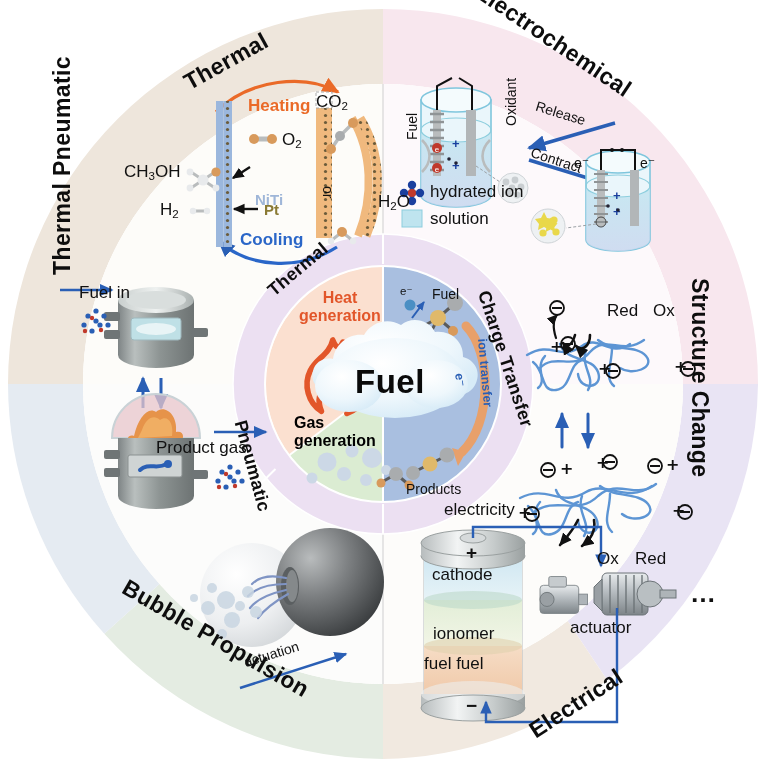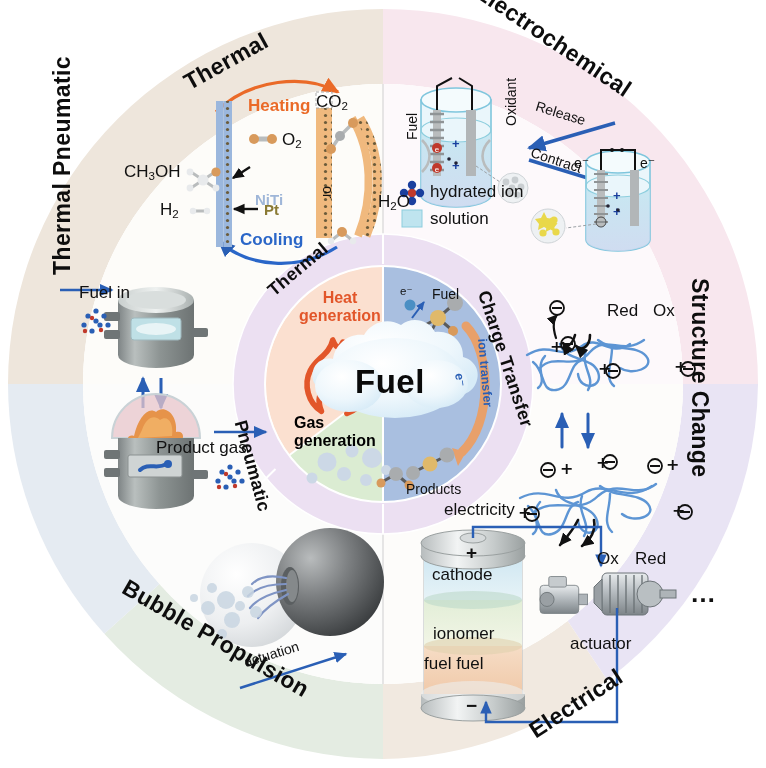--- a/index.html
+++ b/index.html
@@ -665,19 +665,19 @@
 
   <div class="lbl sci" style="left:62px;top:283px;margin-left:17px;">Fuel in</div>
   <div class="lbl sci" style="left:156px;top:438px;">Product gas</div>
 
   <div class="lbl sciSm" style="left:243px;top:646px;transform:rotate(-17deg);">actuation</div>
 
   <div class="lbl sci" style="left:444px;top:500px;">electricity</div>
   <div class="lbl sci" style="left:432px;top:565px;">cathode</div>
   <div class="lbl sci" style="left:433px;top:624px;">ionomer</div>
   <div class="lbl sci" style="left:424px;top:654px;">fuel fuel</div>
-  <div class="lbl sci" style="left:570px;top:618px;margin-top:16px;">actuator</div>
+  <div class="lbl sci" style="left:570px;top:618px;">actuator</div>
   <div class="lbl sci" style="left:466px;top:542px;font-weight:bold;font-size:19px;">+</div>
   <div class="lbl sci" style="left:466px;top:695px;font-weight:bold;font-size:19px;">−</div>
   <div class="lbl sci" style="left:690px;top:578px;font-size:26px;font-weight:bold;letter-spacing:2px;">…</div>
 
 </div>
 </div>
 
 </body></html>

